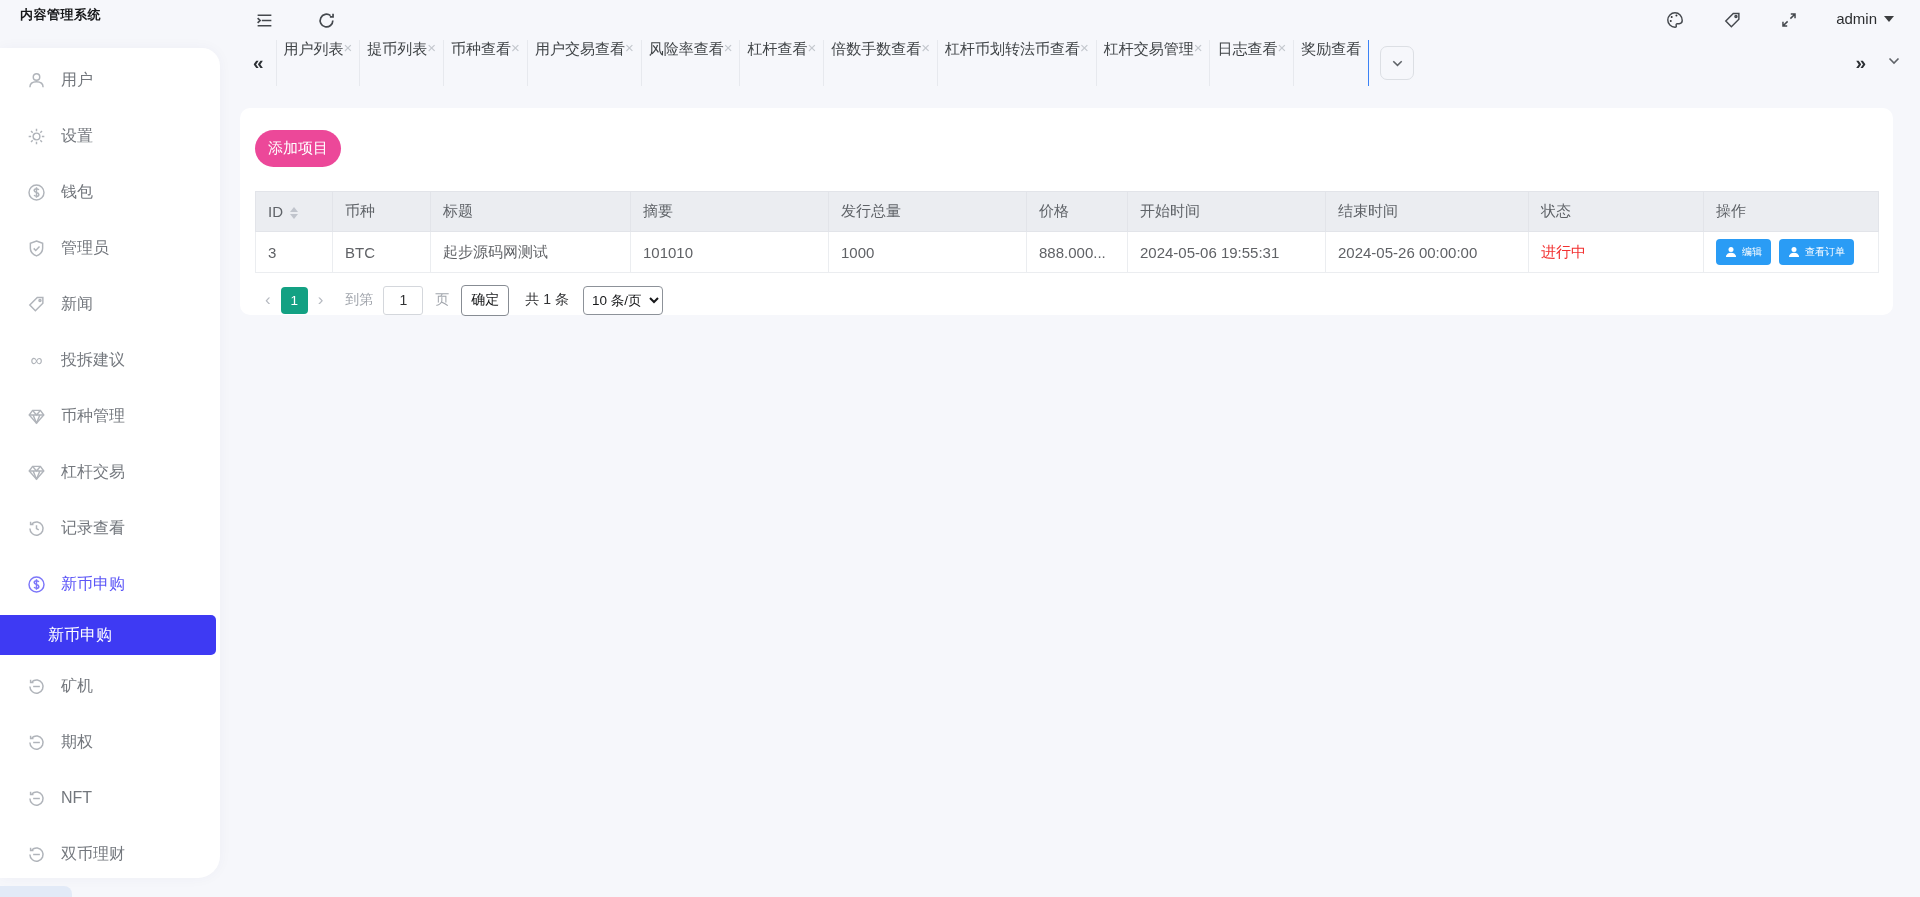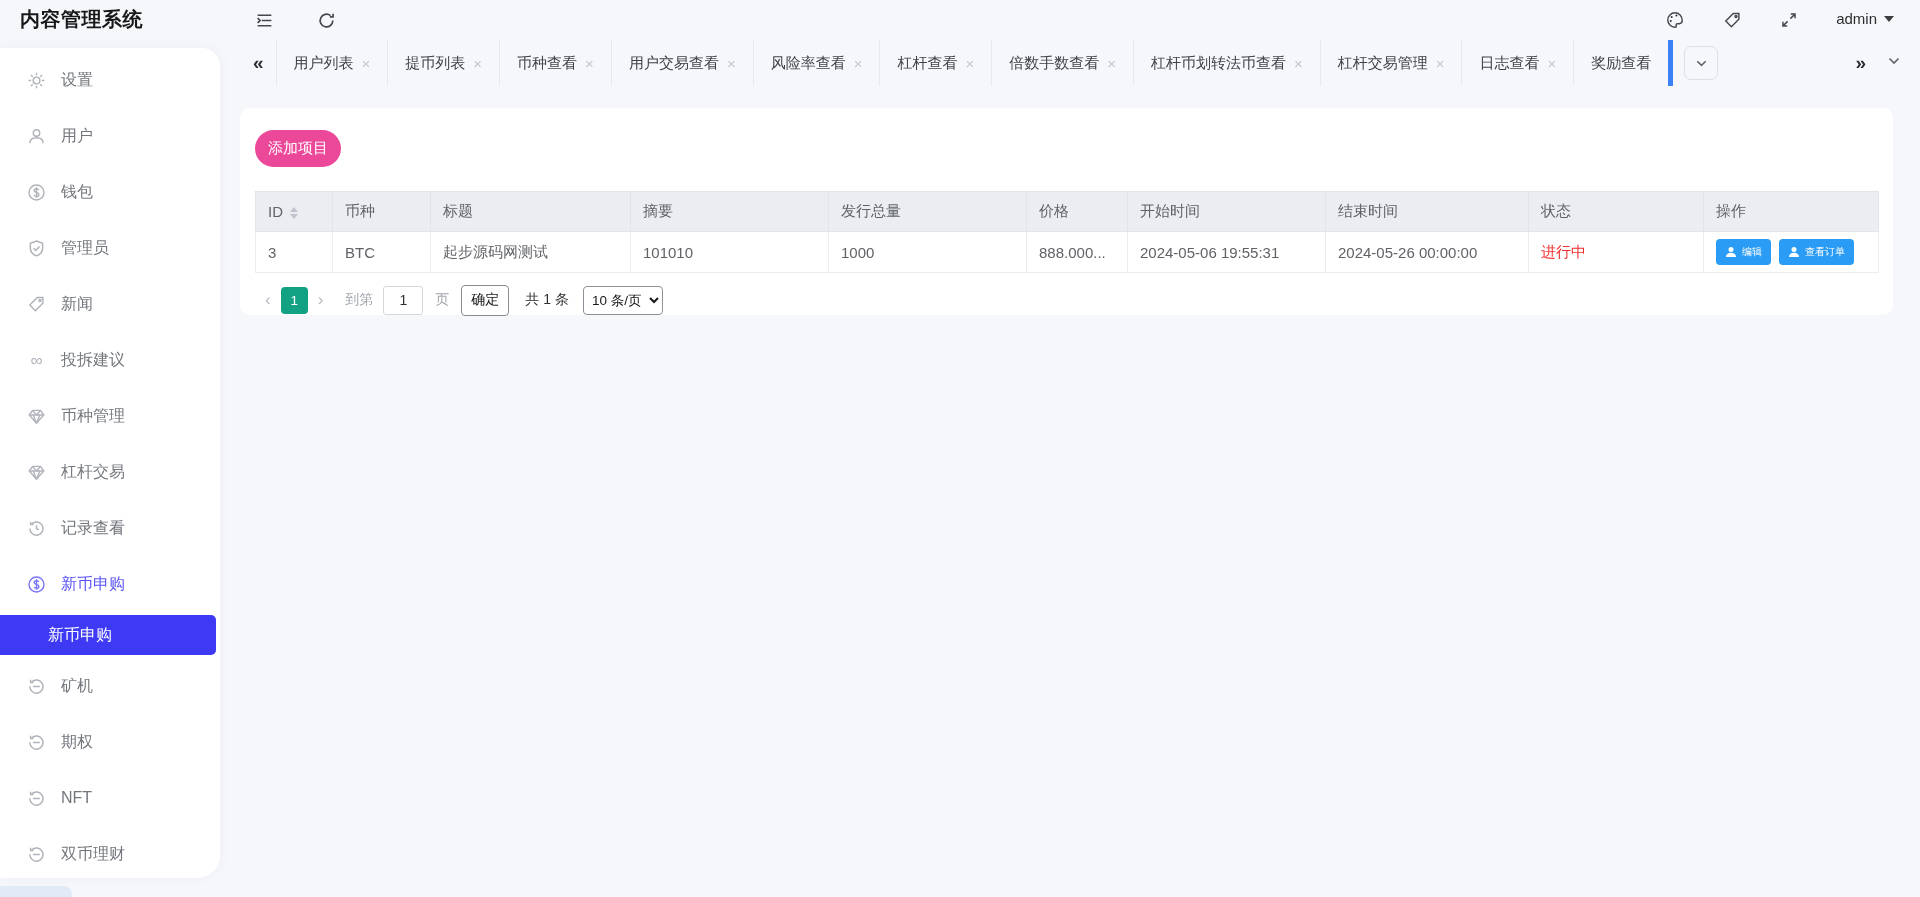--- a/index.html
+++ b/index.html
@@ -7,21 +7,21 @@
   body {
     font-family: "Liberation Sans", sans-serif;
     background: #f6f7fb;
     color: #303133;
     position: relative;
   }
 
   
   .app-title {
     position:absolute; left:20px; top:6px;
-    font-size:20px; font-weight:bold; color:#17181a; letter-spacing:0.5px;
+    font-size:13px; font-weight:bold; color:#17181a; letter-spacing:0.5px;
   }
   .sidebar-card {
     position:absolute; left:0; top:48px; width:220px; height:830px;
     background:#ffffff;
     border-radius:0 18px 22px 0;
     box-shadow:0 0 14px rgba(30,40,90,0.04);
     padding-top:4px;
   }
   .menu-item {
     height:56px; display:flex; align-items:center; gap:15px;
@@ -58,25 +58,25 @@
 
   
   .tabbar {
     position:absolute; left:220px; right:0; top:40px; height:46px;
     display:flex; align-items:center;
   }
   .tab-scroll-left { margin-left:33px; margin-right:12px; font-size:19px; color:#2b2f33; cursor:pointer; font-weight:bold; }
   .tab-scroll-right { font-size:19px; color:#2b2f33; cursor:pointer; font-weight:bold; }
   .tabs { display:flex; align-items:stretch; height:100%; }
   .tab {
-    display:flex; align-items:center; gap:8px;
-    padding:0 17px; border-left:1px solid #e7e9ee; cursor:pointer;
+    display:flex; align-items:flex-start; gap:0;
+    padding:0 7px; border-left:1px solid #e7e9ee; cursor:pointer;
     font-size:15px; color:#3f4346; white-space:nowrap;
   }
-  .tab:last-of-type { border-right:5px solid #3b82f6; }
+  .tab:last-of-type { border-right:1px solid #3b82f6; }
   .tab-close { font-size:15px; color:#c3c7cd; cursor:pointer; line-height:1; }
   .tab-expand-btn {
     width:34px; height:34px; margin-left:11px; border:1px solid #dcdfe4; border-radius:7px;
     display:flex; align-items:center; justify-content:center; cursor:pointer; background:transparent;
   }
   .tabbar-right { margin-left:auto; margin-right:18px; display:flex; align-items:center; gap:20px; }
   .chev-svg { stroke:#5f6368; }
 
   
   .panel {
@@ -142,34 +142,34 @@
 </style>
 </head>
 <body>
 
 <div class="app-title">内容管理系统</div>
 
 <nav class="sidebar-card">
   <div class="menu-item">
     <span class="mi-icon">
       <svg width="19" height="19" viewBox="0 0 17 17" fill="none" stroke-width="1.3">
+          <circle cx="8.5" cy="5.3" r="2.9"></circle>
+          <path d="M2.6 14.6c0-3.2 2.6-4.9 5.9-4.9s5.9 1.7 5.9 4.9"></path>
+        </svg>
+    </span>
+    <span>用户</span>
+  </div>
+  <div class="menu-item">
+    <span class="mi-icon">
+      <svg width="19" height="19" viewBox="0 0 17 17" fill="none" stroke-width="1.3">
           <circle cx="8.5" cy="8.5" r="3"></circle>
           <path d="M8.5 1.5v2.2M8.5 13.3v2.2M1.5 8.5h2.2M13.3 8.5h2.2M3.6 3.6l1.5 1.5M11.9 11.9l1.5 1.5M13.4 3.6l-1.5 1.5M5.1 11.9l-1.5 1.5"></path>
         </svg>
     </span>
     <span>设置</span>
-  </div>
-  <div class="menu-item">
-    <span class="mi-icon">
-      <svg width="19" height="19" viewBox="0 0 17 17" fill="none" stroke-width="1.3">
-          <circle cx="8.5" cy="5.3" r="2.9"></circle>
-          <path d="M2.6 14.6c0-3.2 2.6-4.9 5.9-4.9s5.9 1.7 5.9 4.9"></path>
-        </svg>
-    </span>
-    <span>用户</span>
   </div>
   <div class="menu-item">
     <span class="mi-icon">
       <svg width="19" height="19" viewBox="0 0 17 17" fill="none" stroke-width="1.3">
           <circle cx="8.5" cy="8.5" r="6.7"></circle>
           <path d="M10.6 6.3c-.4-.8-1.2-1.2-2.1-1.2-1.2 0-2.1.7-2.1 1.7s.9 1.4 2.1 1.7c1.2.3 2.1.7 2.1 1.7s-.9 1.7-2.1 1.7c-.9 0-1.7-.4-2.1-1.2M8.5 3.8v9.4"></path>
         </svg>
     </span>
     <span>钱包</span>
   </div>

